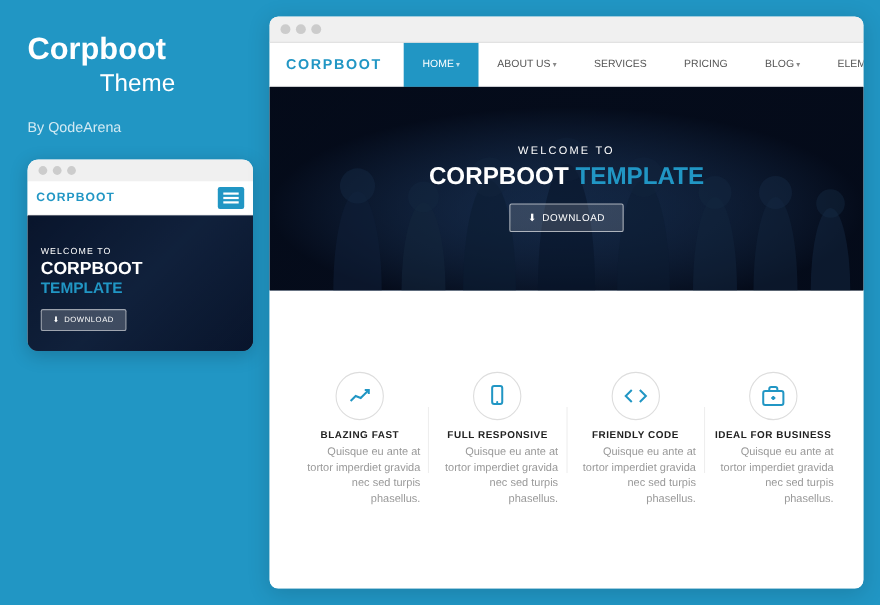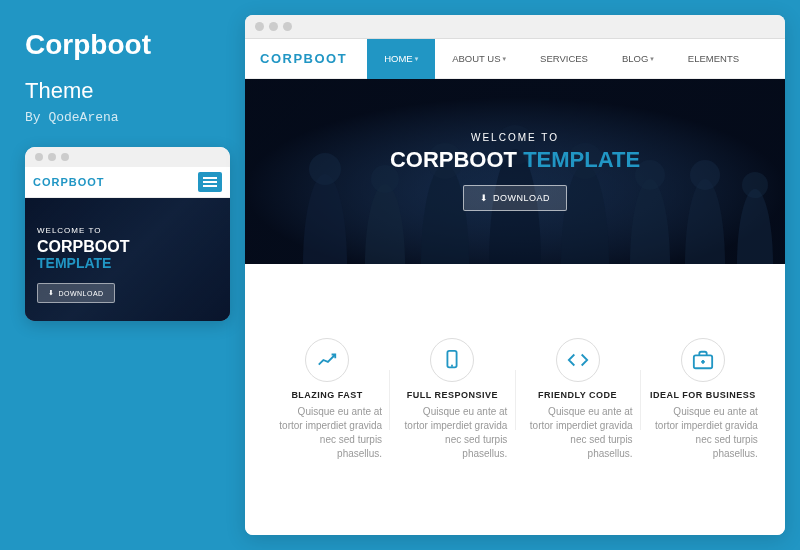--- a/index.html
+++ b/index.html
@@ -26,27 +26,27 @@
     .left-title {
       font-size: 28px;
       font-weight: 900;
       color: #fff;
       line-height: 1.1;
     }
     .left-subtitle {
       font-size: 22px;
       font-weight: 300;
       color: #fff;
-      margin-top: 17px;
+      margin-top: 2px;
+      text-align: center;
     }
     .left-by {
       font-size: 13px;
       color: rgba(255,255,255,0.8);
-      margin-top: 6px;
-      font-family: Liberation Mono, monospace;
+      margin-top: 19px;
     }
 
     
     .mobile-mockup {
       margin-top: 22px;
       background: #fff;
       border-radius: 10px;
       overflow: hidden;
       box-shadow: 0 4px 16px rgba(0,0,0,0.18);
       width: 205px;
@@ -361,20 +361,23 @@
       <div class="nav-item active">
         <span>HOME</span>
         <span class="caret">▾</span>
       </div>
       <div class="nav-item">
         <span>ABOUT US</span>
         <span class="caret">▾</span>
       </div>
       <div class="nav-item">
         <span>SERVICES</span>
+      </div>
+      <div class="nav-item">
+        <span>PRICING</span>
       </div>
       <div class="nav-item">
         <span>BLOG</span>
         <span class="caret">▾</span>
       </div>
       <div class="nav-item">
         <span>ELEMENTS</span>
       </div>
 
     </div>

